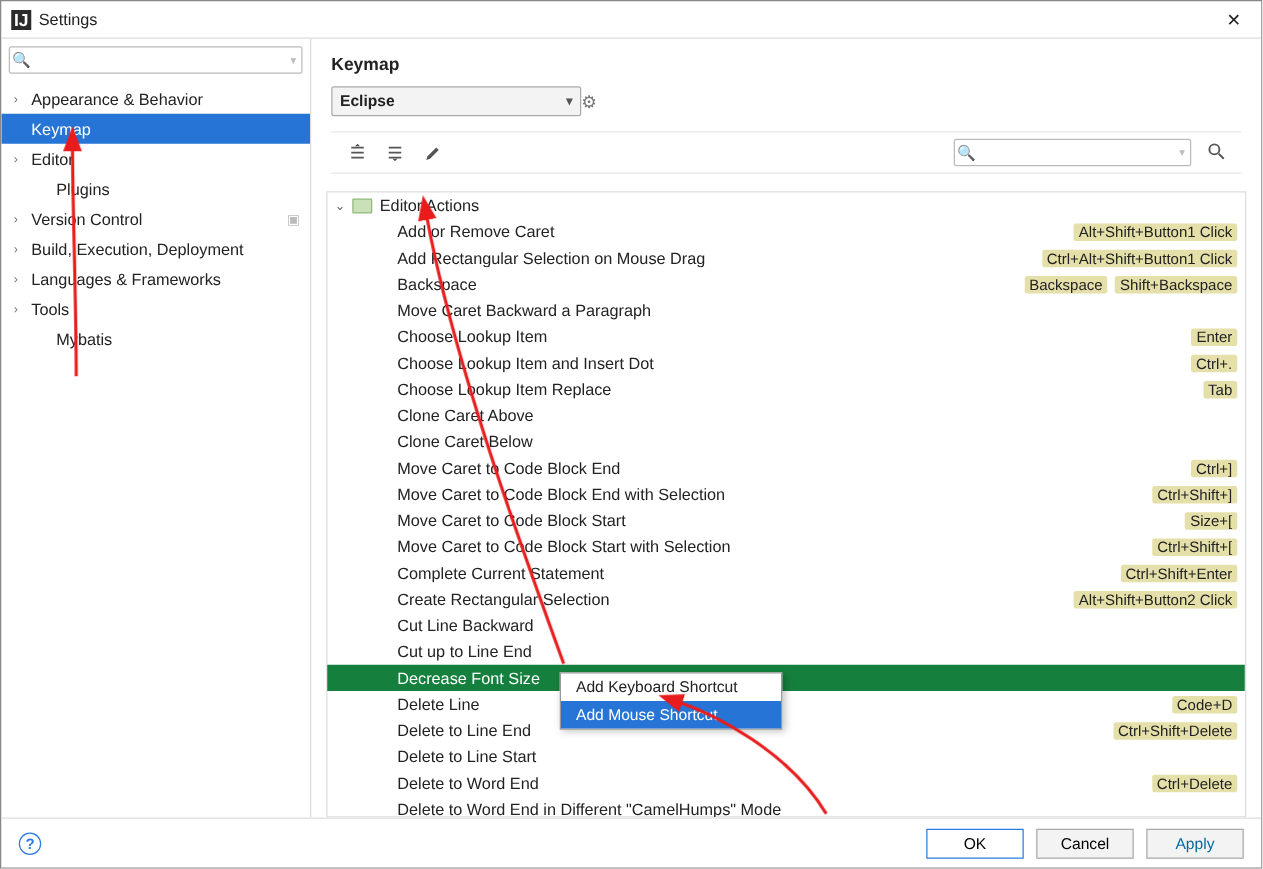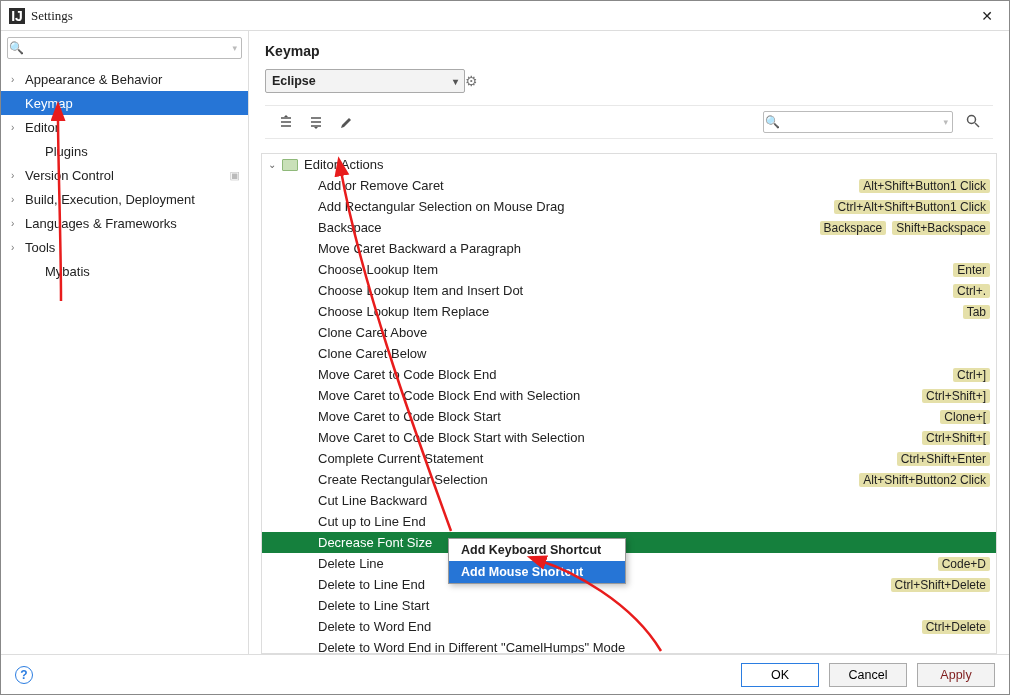--- a/index.html
+++ b/index.html
@@ -1,20 +1,20 @@
 <!DOCTYPE html>
 <html><head>
 <meta charset="utf-8">
 <style>
   html,body{margin:0;padding:0;font-family:"Segoe UI",Arial,sans-serif;font-size:13px;color:#222;background:#fff;}
   *{box-sizing:border-box;}
   .window{width:1010px;height:695px;position:relative;border:1px solid #888;display:flex;flex-direction:column;}
   .titlebar{height:30px;display:flex;align-items:center;padding:0 8px;border-bottom:1px solid #ddd;}
   .titlebar .app-icon{width:16px;height:16px;background:#2b2b2b;color:#fff;font-size:14px;font-weight:bold;display:flex;align-items:center;justify-content:center;margin-right:6px;}
-  .titlebar .title{flex:0 0 auto;font-family:Liberation Serif, serif;}
+  .titlebar .title{flex:0 0 auto;}
   .titlebar .spacer{flex:1;}
   .titlebar .close{font-size:14px;padding:4px 8px;cursor:pointer;}
   .body{flex:1;display:flex;overflow:hidden;}
   .sidebar{width:248px;border-right:1px solid #ddd;display:flex;flex-direction:column;}
   .sidebar-search{padding:6px 6px 4px 6px;}
   .searchbox{position:relative;height:22px;border:1px solid #bbb;border-radius:2px;display:flex;align-items:center;background:#fff;}
   .searchbox .mag{width:18px;text-align:center;color:#999;font-size:12px;}
   .searchbox input{border:none;outline:none;flex:1;font-size:12px;height:18px;padding:0 2px;}
   .tree{flex:1;overflow:auto;padding-top:4px;}
   .tree-item{height:24px;display:flex;align-items:center;padding-left:10px;cursor:pointer;font-size:13px;}
@@ -40,29 +40,29 @@
   .actions{min-width:100%;}
   .group-row{display:flex;align-items:center;height:21px;padding-left:6px;}
   .group-row .exp{width:14px;color:#666;font-size:10px;}
   .group-row .folder{width:16px;height:12px;background:#c9e0b8;border:1px solid #8fb97a;border-radius:1px;margin-right:6px;}
   .action-row{display:flex;align-items:center;height:21px;padding-left:56px;padding-right:6px;font-size:13px;}
   .action-row .name{flex:1;white-space:nowrap;overflow:hidden;text-overflow:ellipsis;}
   .action-row .shortcuts{display:flex;gap:6px;white-space:nowrap;}
   .sc{background:#e5e0a9;padding:0 4px;border-radius:2px;font-size:12px;}
   .action-row.selrow{background:#15803d;color:#fff;}
   .action-row.selrow .name{color:#fff;}
-  .context-menu{position:absolute;left:186px;top:384px;width:178px;background:#fff;border:1px solid #999;box-shadow:2px 2px 6px rgba(0,0,0,.25);z-index:20;font-weight:bold;}
+  .context-menu{position:absolute;left:186px;top:384px;width:178px;background:#fff;border:1px solid #999;box-shadow:2px 2px 6px rgba(0,0,0,.25);z-index:20;}
   .cm-item{height:22px;display:flex;align-items:center;padding:0 12px;font-size:12.5px;cursor:pointer;}
   .cm-item.sel{background:#2675d6;color:#fff;}
   .footer{height:40px;border-top:1px solid #ddd;display:flex;align-items:center;padding:0 14px;gap:10px;}
   .help{width:18px;height:18px;border-radius:50%;border:1.5px solid #2b7de1;color:#2b7de1;font-size:12px;font-weight:bold;display:flex;align-items:center;justify-content:center;}
   .footer-spacer{flex:1;}
   .btn{min-width:78px;height:24px;border:1px solid #aaa;background:#f3f3f3;font-size:12.5px;cursor:pointer;}
   .btn.primary{border:1.5px solid #2b7de1;background:#fff;}
-  .btn.disabled{color:#7f1d1d;cursor:default;}
+  .btn.disabled{color:#0369a1;cursor:default;}
 
   
   .arrows{position:absolute;inset:0;pointer-events:none;z-index:30;}
 </style>
 </head>
 <body>
 
 <div class="window">
 
   <div class="titlebar">
@@ -231,21 +231,21 @@
             </div>
             <div class="action-row">
               <span class="name">Move Caret to Code Block End with Selection</span>
               <span class="shortcuts">
                 <span class="sc">Ctrl+Shift+]</span>
               </span>
             </div>
             <div class="action-row">
               <span class="name">Move Caret to Code Block Start</span>
               <span class="shortcuts">
-                <span class="sc">Clone+[</span>
+                <span class="sc">Size+[</span>
               </span>
             </div>
             <div class="action-row">
               <span class="name">Move Caret to Code Block Start with Selection</span>
               <span class="shortcuts">
                 <span class="sc">Ctrl+Shift+[</span>
               </span>
             </div>
             <div class="action-row">
               <span class="name">Complete Current Statement</span>

